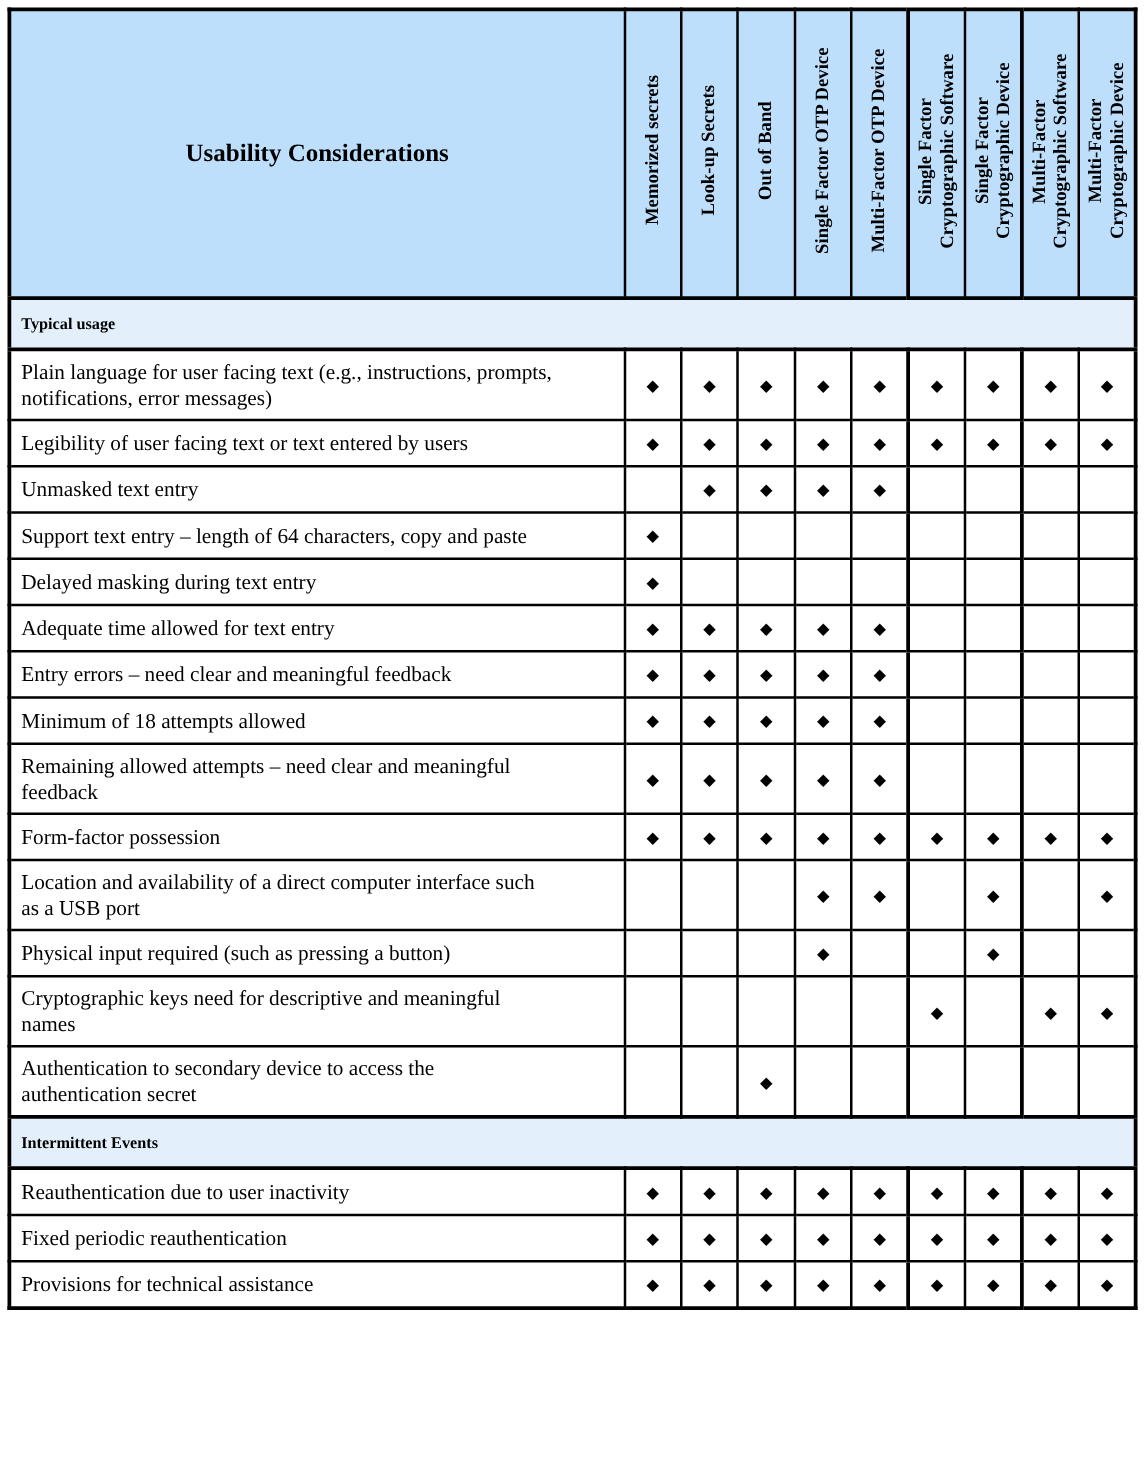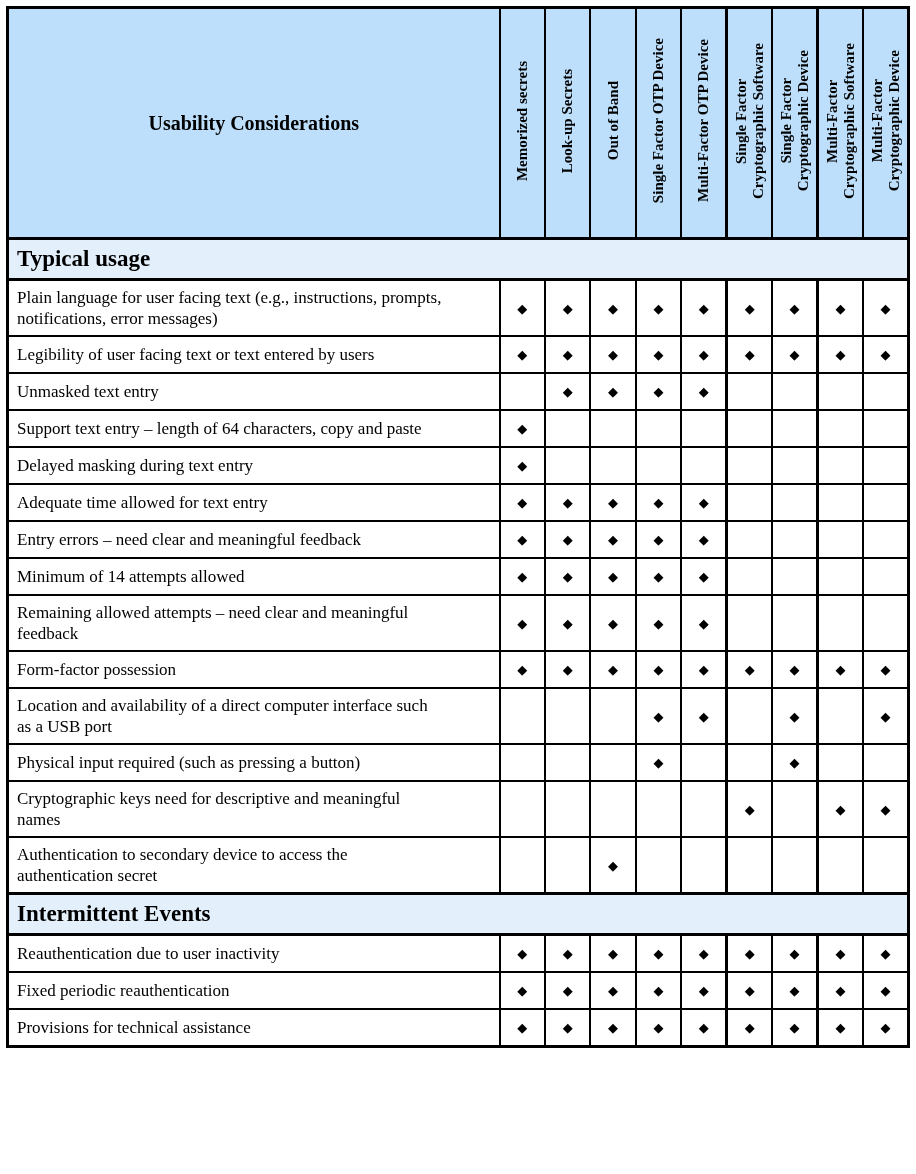--- a/index.html
+++ b/index.html
@@ -28,21 +28,21 @@
   th.colhead .vert{
     display:inline-block;
     writing-mode:vertical-rl;transform:rotate(180deg);
     white-space:pre-line;
     font-size:15px;font-weight:bold;line-height:17px;
     text-align:center;
   }
   
   td.section-cell{
     background:var(--section-bg,#e3f0fb);
-    font-size:23px;font-weight:bold;text-align:left;vertical-align:middle;
+    font-size:13px;font-weight:bold;text-align:left;vertical-align:middle;
     padding:6px 8px;height:26px;
     border-top:3px solid var(--border,#000);border-bottom:3px solid var(--border,#000);
   }
   
   td.rowlabel{
     background:#fff;font-size:17px;line-height:21px;
     padding:6px 14px 6px 8px;vertical-align:middle;text-align:left;
     white-space:pre-line;height:23px;
   }
   td.mark{
@@ -162,21 +162,21 @@
           <td class="mark">◆</td>
           <td class="mark">◆</td>
           <td class="mark">◆</td>
           <td class="mark">◆</td>
           <td class="mark thick-left"></td>
           <td class="mark"></td>
           <td class="mark thick-left"></td>
           <td class="mark"></td>
         </tr>
         <tr>
-          <td class="rowlabel">Minimum of 14 attempts allowed</td>
+          <td class="rowlabel">Minimum of 18 attempts allowed</td>
           <td class="mark">◆</td>
           <td class="mark">◆</td>
           <td class="mark">◆</td>
           <td class="mark">◆</td>
           <td class="mark">◆</td>
           <td class="mark thick-left"></td>
           <td class="mark"></td>
           <td class="mark thick-left"></td>
           <td class="mark"></td>
         </tr>

